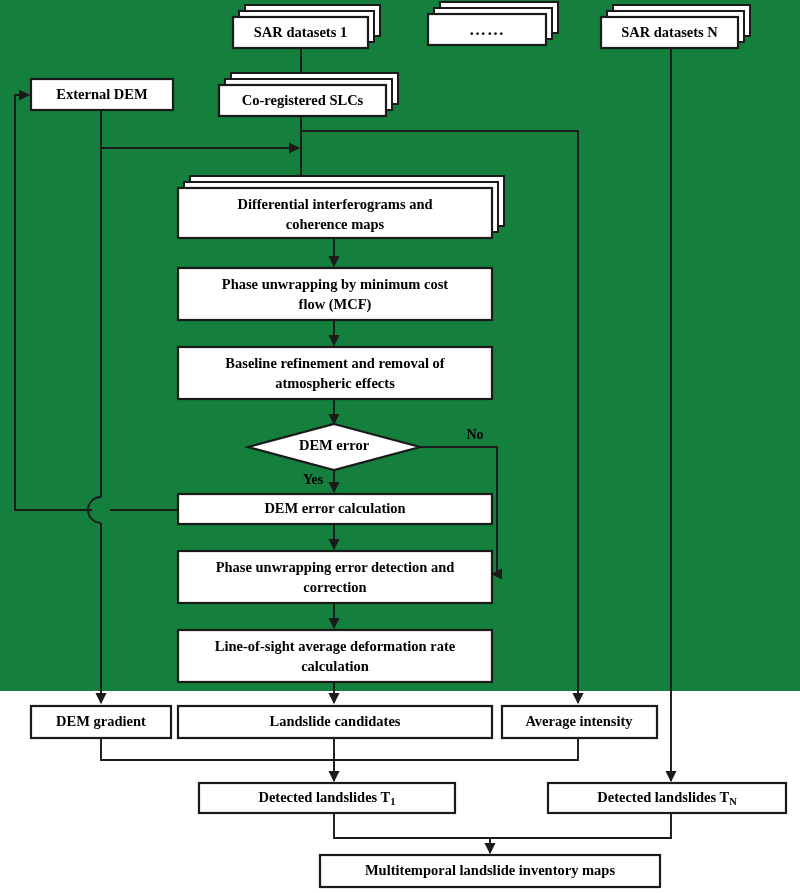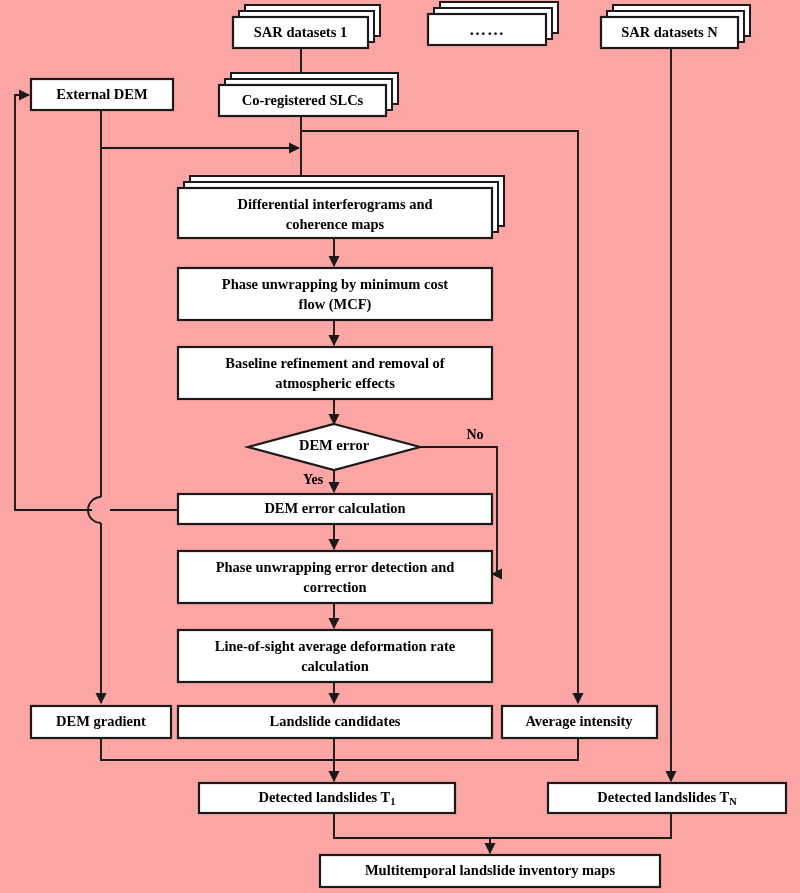--- a/index.html
+++ b/index.html
@@ -9,22 +9,22 @@
   }
   body {
     width: 800px;
     height: 893px;
     font-family: "Liberation Serif", "DejaVu Serif", serif;
     overflow: hidden;
   }
   #flowchart-root {
     position: relative;
     width: 800px;
-    height: 893px;
-    background: #fca5a5;
+    height: 691px;
+    background: #15803d;
   }
   svg.chart-canvas {
     position: absolute;
     left: 0;
     top: 0;
     width: 800px;
     height: 893px;
   }
   .node-label {
     font-family: "Liberation Serif", "DejaVu Serif", serif;

